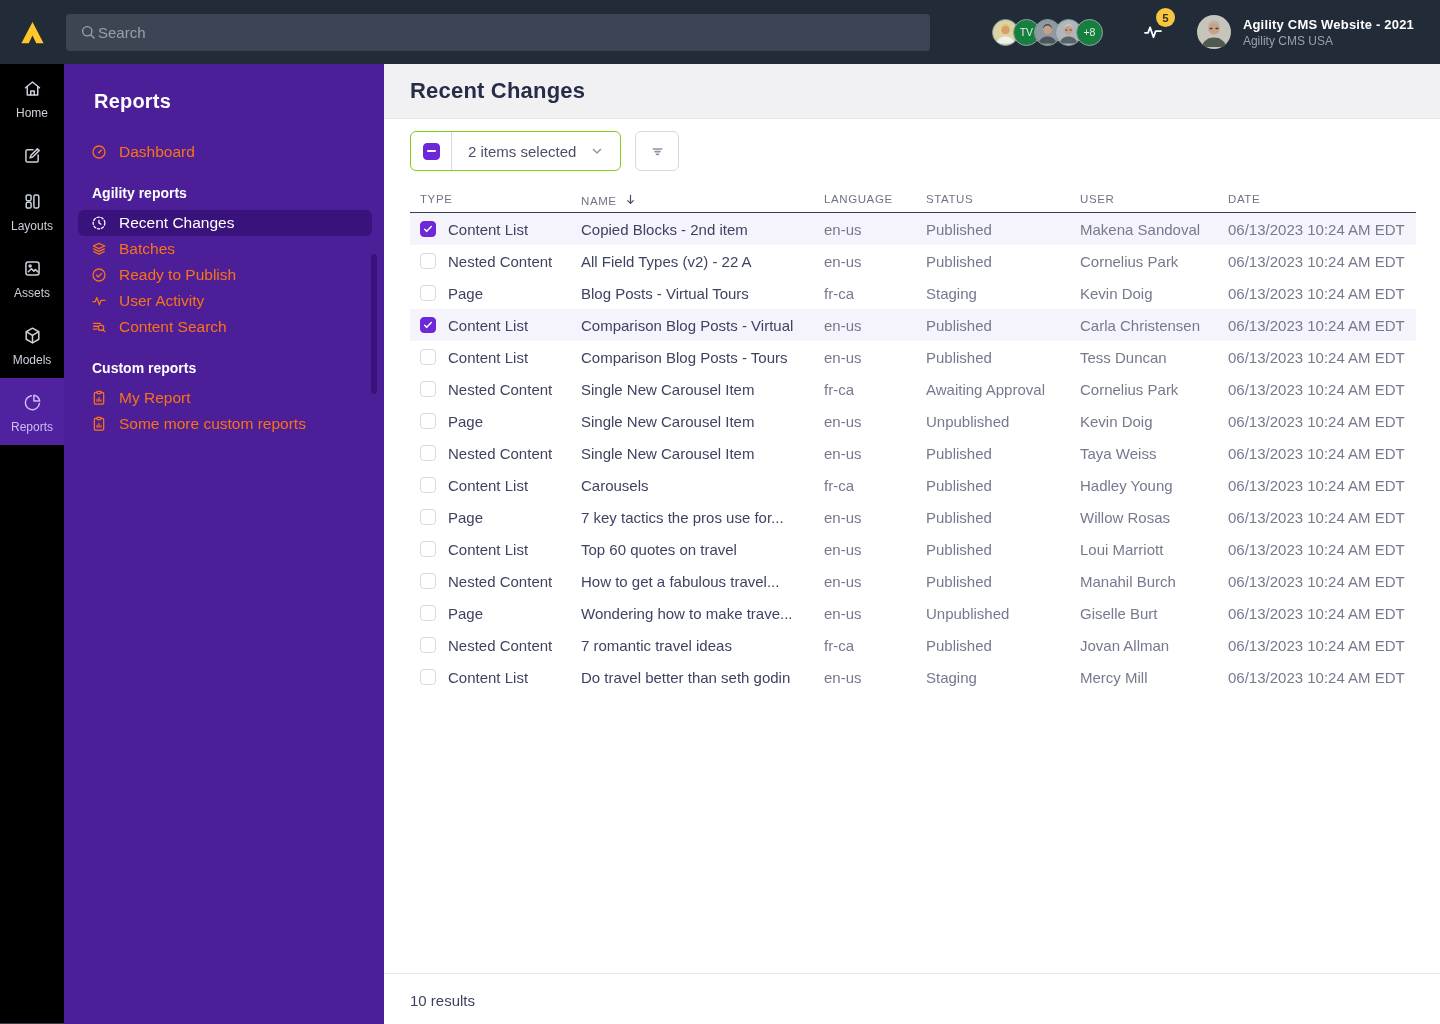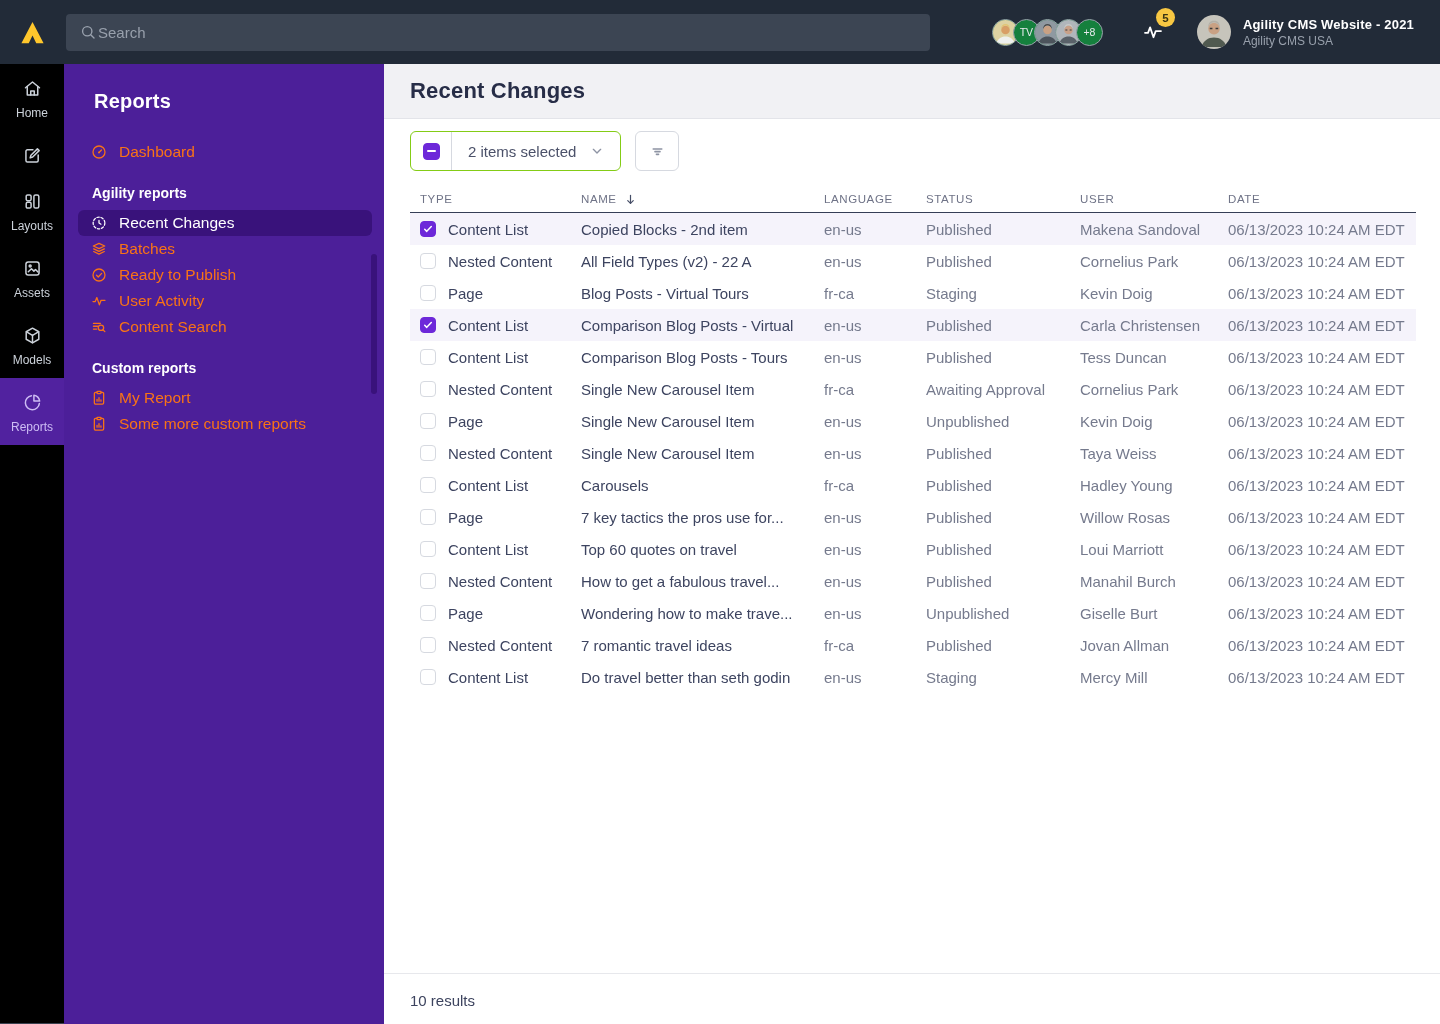--- a/index.html
+++ b/index.html
@@ -63,21 +63,21 @@
   .cb .icon{width:12px;height:12px;color:#fff}
   .cb.ind::after{content:"";width:9px;height:2.6px;background:#fff;border-radius:2px}
   .sel-dd{display:flex;align-items:center;gap:13px;padding:0 15px 0 16px;cursor:pointer;color:#4b5169;font-size:15px}
   .sel-dd .icon{width:16px;height:16px;color:#8d93a3}
   .filter-btn{margin-left:14px;width:44px;height:40px;border:1px solid #d6d9e0;border-radius:6px;background:#fff;display:flex;align-items:center;justify-content:center;cursor:pointer}
   .filter-btn .icon{width:19px;height:19px;color:#8d93a3}
 
   
   .table{margin:15px 24px 0 26px}
   .thead{display:grid;grid-template-columns:161px 243px 102px 154px 148px 188px;align-items:center;height:27px;border-bottom:1px solid #353e56;padding-left:10px}
-  .th{font-size:11.5px;letter-spacing:.6px;color:#6f7387;display:flex;align-items:center;gap:6px}
+  .th{font-size:11.5px;letter-spacing:.6px;color:#6f7387;display:flex;align-items:flex-end;gap:6px}
   .th .icon{width:15px;height:15px;color:#454d66}
   .row{display:grid;grid-template-columns:28px 133px 243px 102px 154px 148px 188px;align-items:center;height:32px;padding-left:10px;cursor:pointer}
   .row.selected{background:#f5f3fb}
   .row .cb{width:16px;height:16px;cursor:pointer}
   .cell{font-size:15px;color:#757a8d;white-space:nowrap;overflow:hidden}
   .cell.dark{color:#3d4460}
 
   .footer{margin-top:auto;border-top:1px solid #e7e8ec;padding:18px 26px 0;height:51px;font-size:15px;color:#3c435e}
 </style>
 </head>

